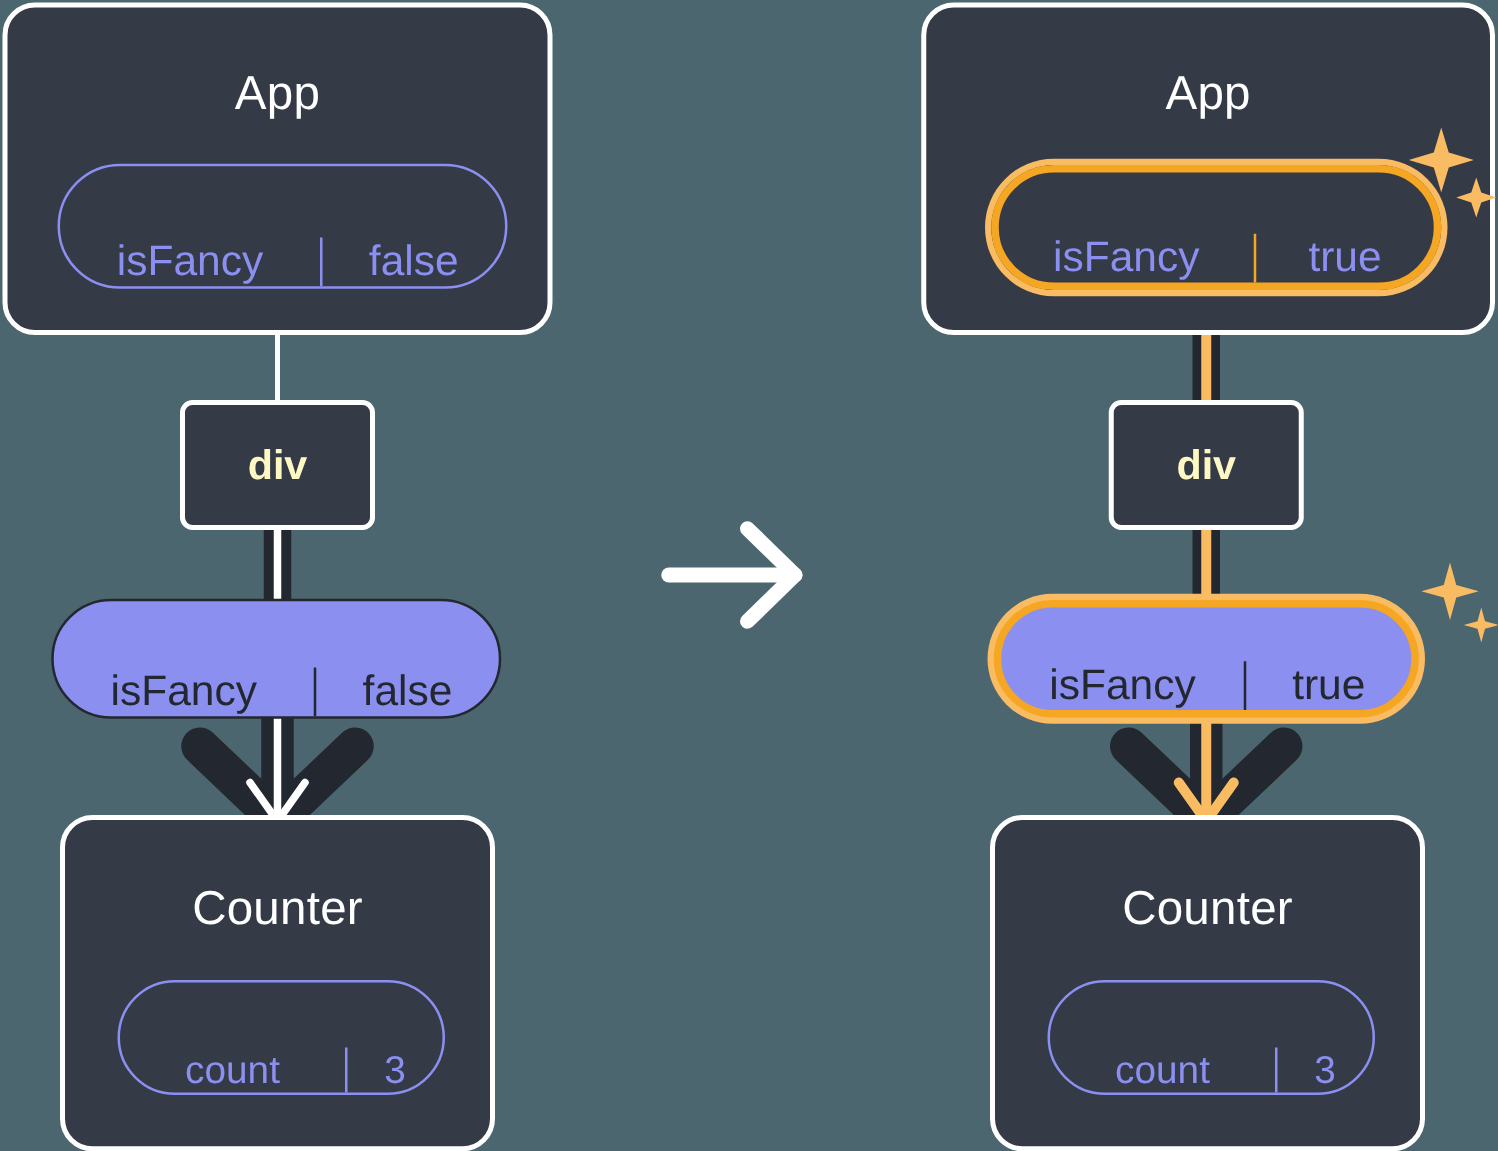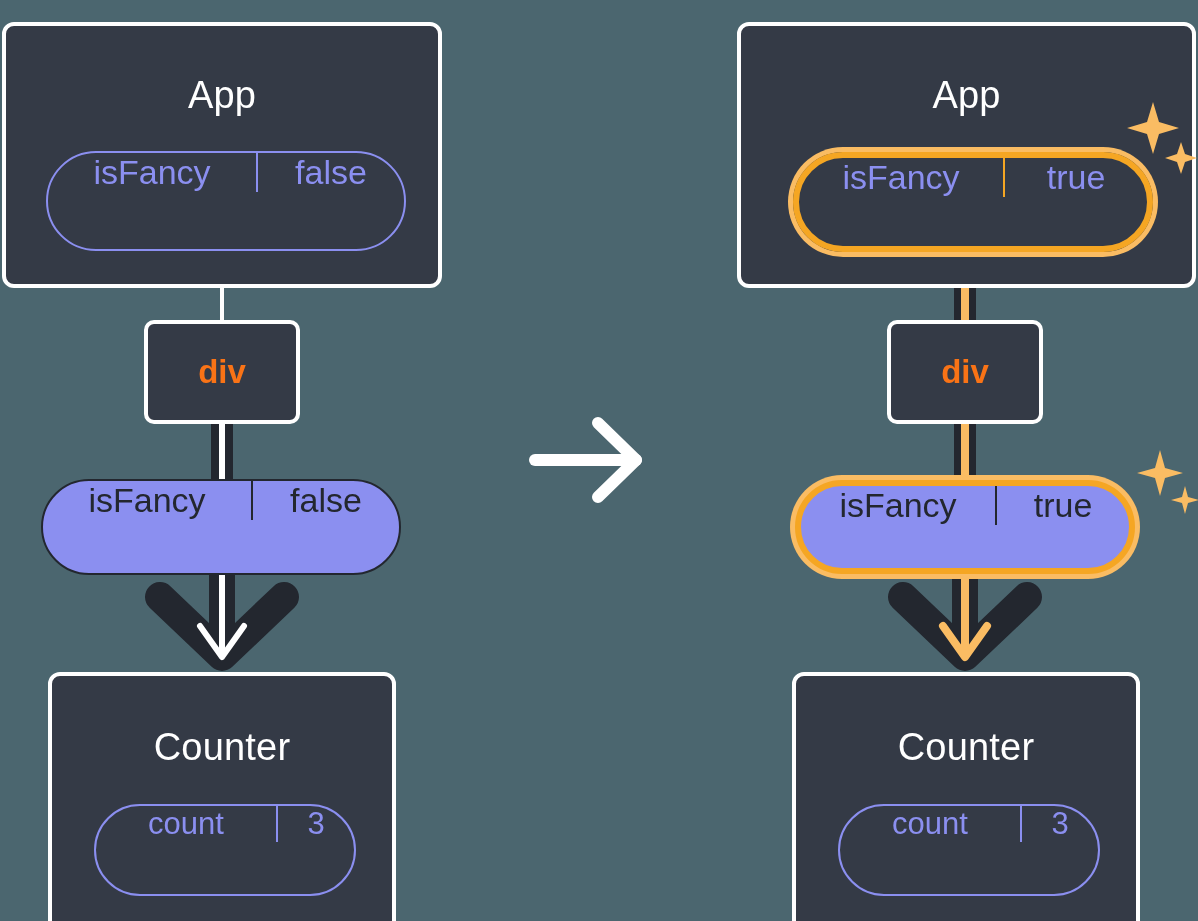--- a/index.html
+++ b/index.html
@@ -26,23 +26,22 @@
     top: 0;
     width: 1198px;
     height: 921px;
   }
 
   
   .comp-box {
     position: absolute;
     background: #343a46;
     border: 4px solid #ffffff;
-    border-radius: 12px;
-    box-sizing: border-box;
-    margin-top: 20px;
+    border-radius: 26px;
+    box-sizing: border-box;
   }
   .comp-title {
     position: absolute;
     left: 0;
     right: 0;
     text-align: center;
     color: #ffffff;
     font-size: 38px;
     font-weight: 400;
     letter-spacing: 0.2px;
@@ -51,33 +50,33 @@
     position: absolute;
     background: #343a46;
     border: 4px solid #ffffff;
     border-radius: 10px;
     box-sizing: border-box;
     display: flex;
     align-items: center;
     justify-content: center;
   }
   .div-label {
-    color: #f97316;
+    color: #fef9c3;
     font-size: 33px;
     font-weight: 700;
     position: relative;
     z-index: 3;
   }
 
   
   .pill {
     position: absolute;
     box-sizing: border-box;
     display: flex;
-    align-items: flex-start;
+    align-items: flex-end;
     border-radius: 999px;
   }
   .pill-outline {
     border: 2px solid #8b8ff0;
     background: transparent;
   }
   .pill-solid {
     background: #8b8ff0;
     border: 2px solid #23272f;
   }

